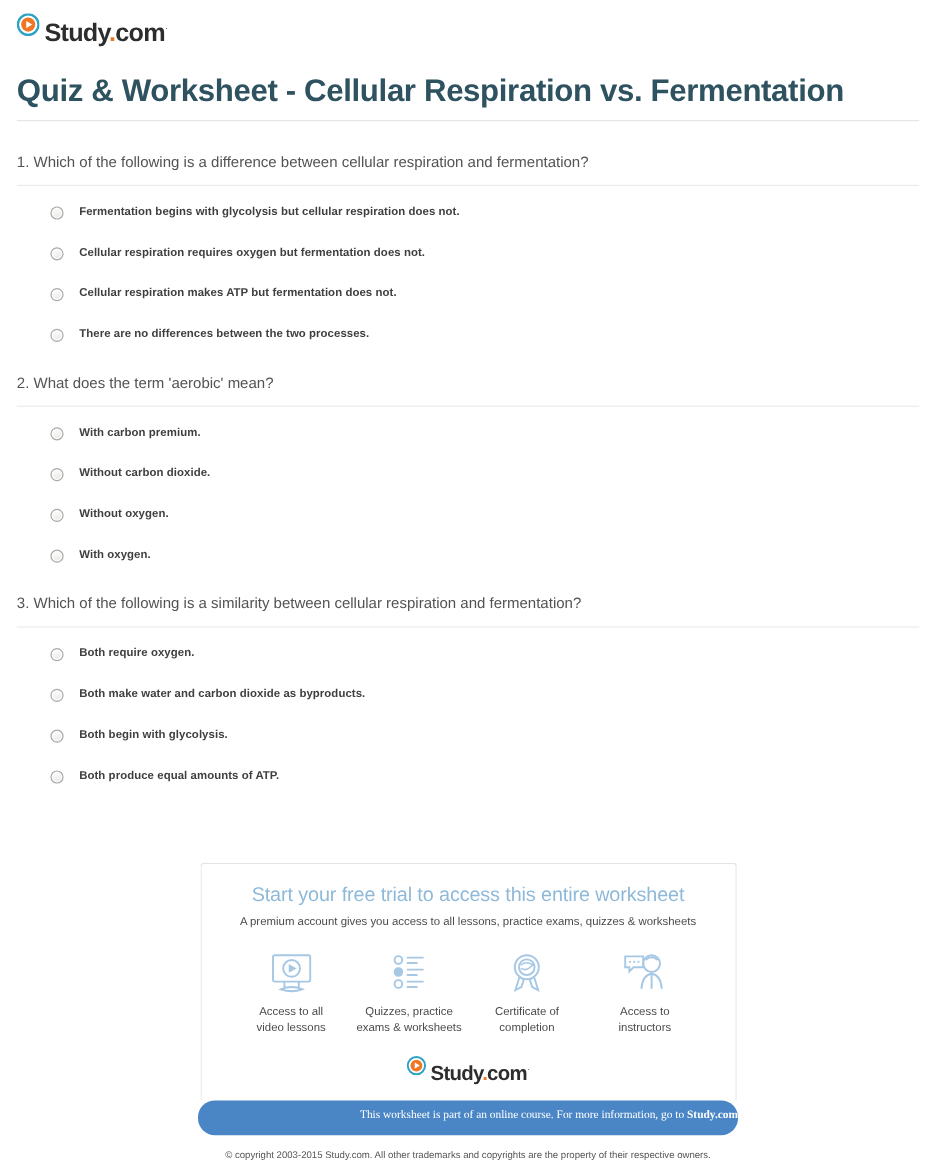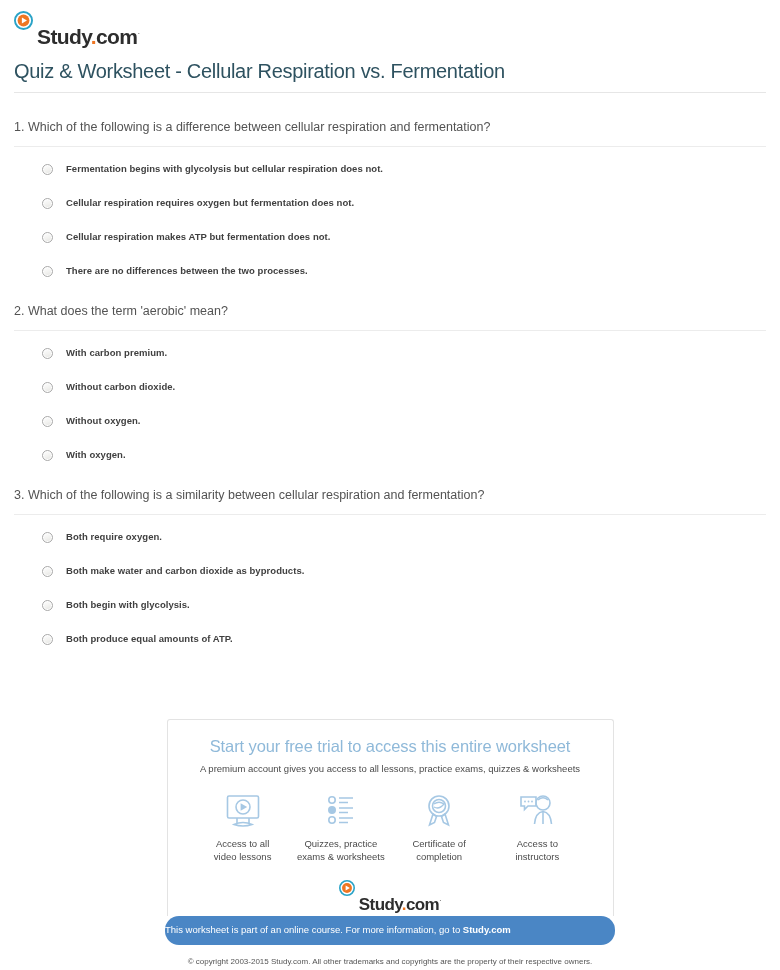--- a/index.html
+++ b/index.html
@@ -30,35 +30,35 @@
     gap: 4px;
   }
   .logo-mark { display: block; }
   .logo-word {
     font-size: 21px;
     font-weight: bold;
     letter-spacing: -0.6px;
     color: #2d2d2d;
     line-height: 1;
     position: relative;
-    top: 14px;
+    top: 4px;
   }
   .logo-word .dot { color: #ef7622; }
   .logo-tm {
     font-size: 8px;
     color: #6a6a6a;
     vertical-align: super;
     font-weight: normal;
   }
 
   
   .title-block { padding: 26px 14px 0 14px; }
   .doc-title {
-    font-size: 20px;
-    font-weight: normal;
+    font-size: 26px;
+    font-weight: bold;
     color: #2e5260;
     letter-spacing: -0.3px;
     line-height: 1.15;
   }
   .doc-url {
     margin-top: 6px;
     font-size: 8.5px;
     color: #737373;
     letter-spacing: -0.05px;
   }
@@ -176,25 +176,26 @@
     padding-top: 17px;
     display: flex;
     justify-content: center;
   }
   .promo-logo .logo-word { font-size: 17px; }
 
   .promo-banner {
     width: 450px;
     background: #4a86c5;
     color: #ffffff;
-    text-align: left;
+    text-align: right;
     font-size: 9.5px;
     padding: 8px 0 9px 0;
     line-height: 1.2;
     border-radius: 14px;
+    font-family: Liberation Serif, serif;
   }
   .promo-banner b { font-weight: bold; }
 
   .copyright {
     padding-top: 11px;
     text-align: center;
     font-size: 8px;
     color: #555555;
     line-height: 1.45;
   }

